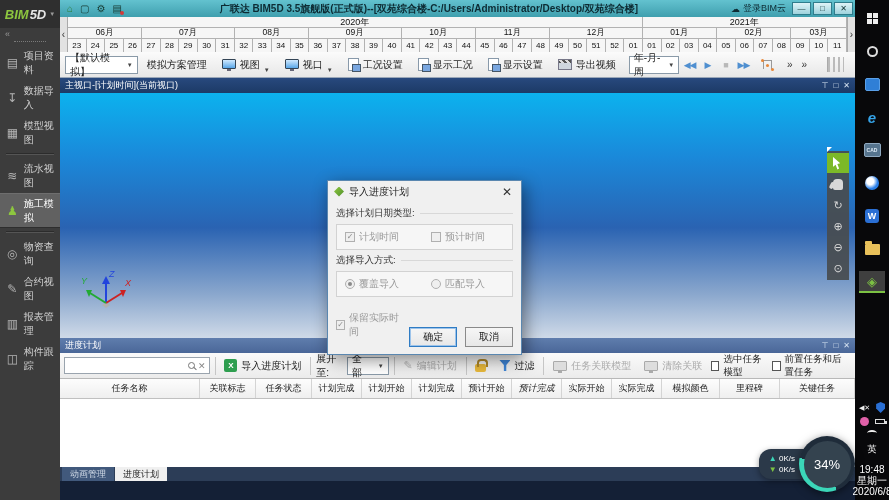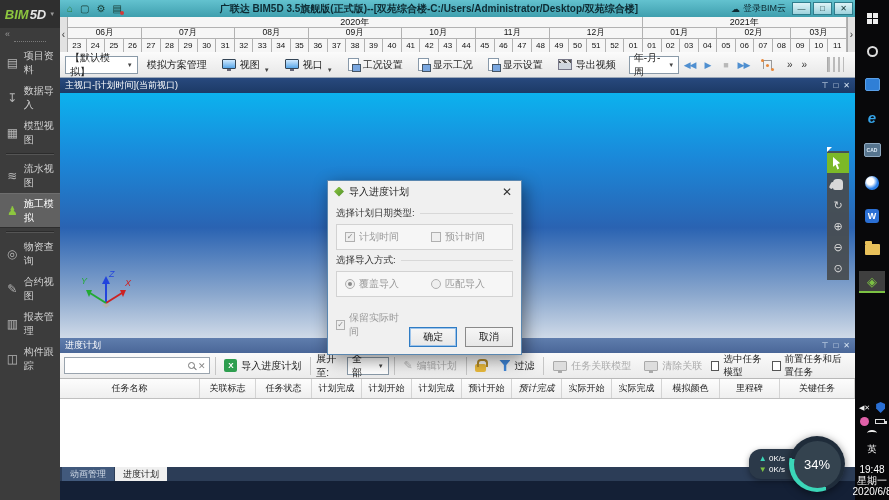--- a/index.html
+++ b/index.html
@@ -149,21 +149,21 @@
   #thead { height:20px; display:flex; background:linear-gradient(#fdfdfd,#efefef); border-bottom:1px solid #c0c0c0; }
   .th { border-right:1px solid #d4d4d4; display:flex; align-items:center; justify-content:center; font-size:9px; color:#222; overflow:hidden; white-space:nowrap; }
   #tbody { flex:1; background:#fff; }
   #tabs { height:14px; background:#2c3d57; display:flex; align-items:stretch; gap:1px; padding-left:2px; }
   .tab { padding:0 8px; font-size:9px; display:flex; align-items:center; color:#d5deea; background:#41597c; }
   .tab.active { background:#f0f0f0; color:#222; }
 
   #statusbar { height:19px; background:#142036; }
 
   
-  #overlay { position:absolute; right:10px; bottom:8px; z-index:9; display:flex; align-items:center;text-align:center; }
+  #overlay { position:absolute; right:0; bottom:8px; z-index:9; display:flex; align-items:center;text-align:center; }
   .pill { background:#2b3949; border-radius:12px; padding:4px 30px 4px 10px; margin-right:-26px; color:#fff; font-size:8px; line-height:11px; box-shadow:0 2px 6px rgba(0,0,0,.4); }
   .pill .up { color:#3bd6b8; } .pill .dn { color:#7cc143; }
   .gauge { width:56px; height:56px; border-radius:50%; display:flex; align-items:center; justify-content:center; box-shadow:0 2px 8px rgba(0,0,0,.5); }
   .gauge-in { width:47px; height:47px; border-radius:50%; background:#34434f; display:flex; align-items:center; justify-content:center; color:#fff; font-size:13px; }
 </style>
 </head>
 <body>
 
 <aside id="sidebar" data-name="left-nav-sidebar">
   <div class="logo" data-name="bim5d-logo">

